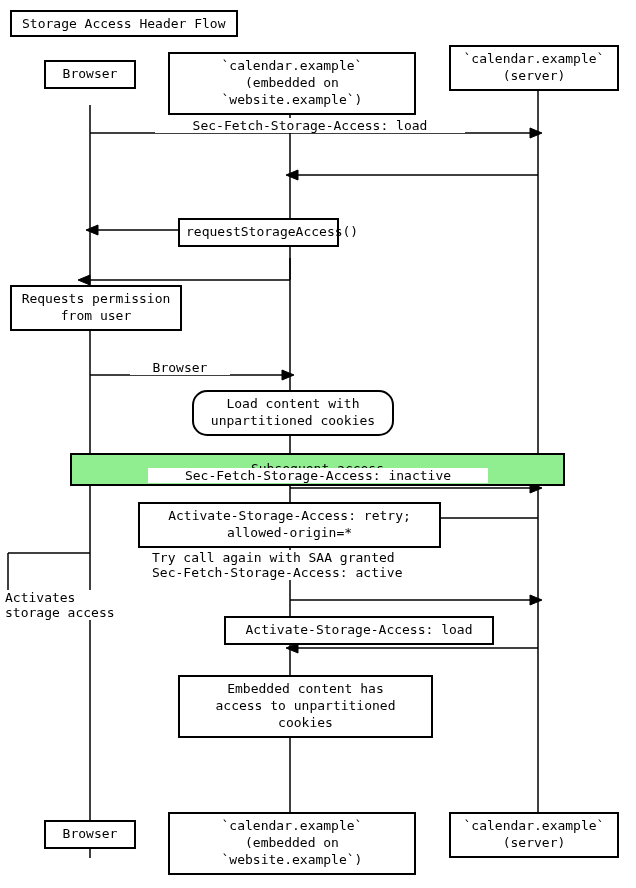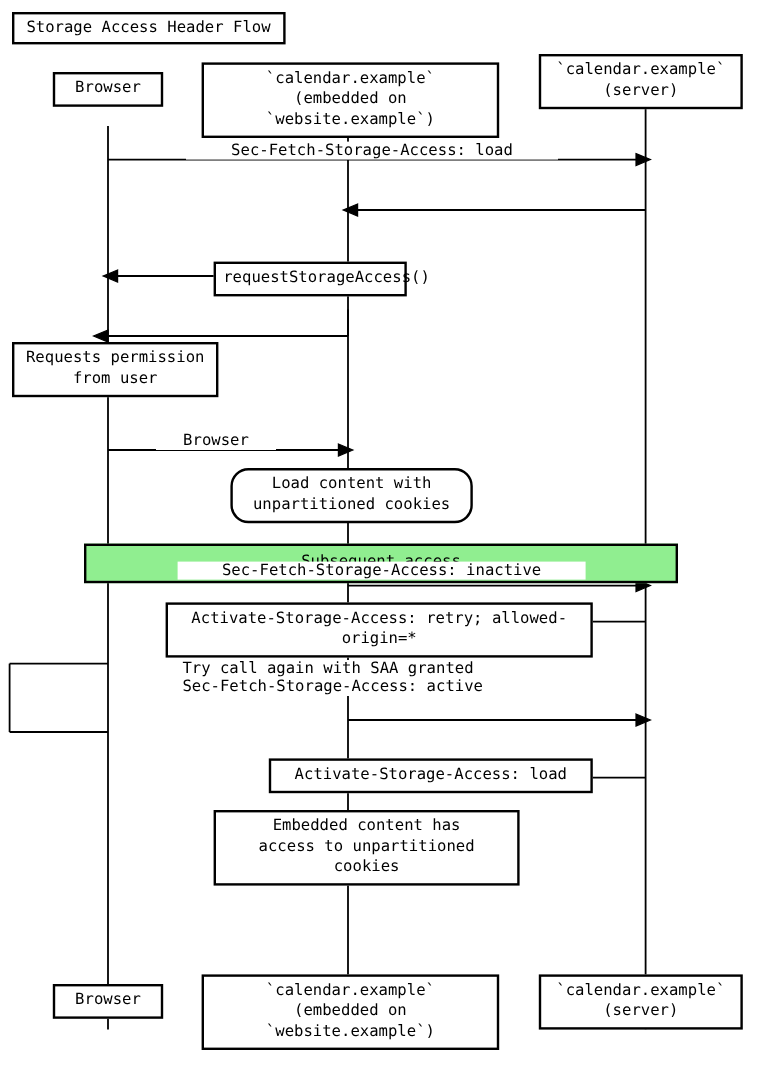--- a/index.html
+++ b/index.html
@@ -156,30 +156,33 @@
   </div>
 
   <div class="box green-bg" style="top:453px; left:70px; width:495px; padding:6px;">
     <span>Subsequent access</span>
   </div>
 
   <div class="label-text" style="top:468px; left:148px; width:340px;">
     <span>Sec-Fetch-Storage-Access: inactive</span>
   </div>
 
-  <div class="box" style="top:502px; left:138px; width:356px;text-align:center;">
+  <div class="box" style="top:502px; left:138px; width:303px;text-align:center;">
     <span>Activate-Storage-Access: retry; allowed-origin=*</span>
   </div>
 
+  <div class="side-label" style="top:590px; left:5px; width:130px;">
+    <span>Activates storage access</span>
+  </div>
 
   <div class="label-text" style="top:550px; left:152px; width:360px; text-align:left;">
     <span>Try call again with SAA granted<br>Sec-Fetch-Storage-Access: active</span>
   </div>
 
-  <div class="box" style="top:632px; left:224px; width:270px;">
+  <div class="box" style="top:616px; left:224px; width:270px;">
     <span>Activate-Storage-Access: load</span>
   </div>
 
   <div class="box" style="top:675px; left:178px; width:255px;">
     <span>Embedded content has<br>access to unpartitioned cookies</span>
   </div>
 
   <div class="box" style="top:820px; left:44px; width:92px;">
     <span>Browser</span>
   </div>

